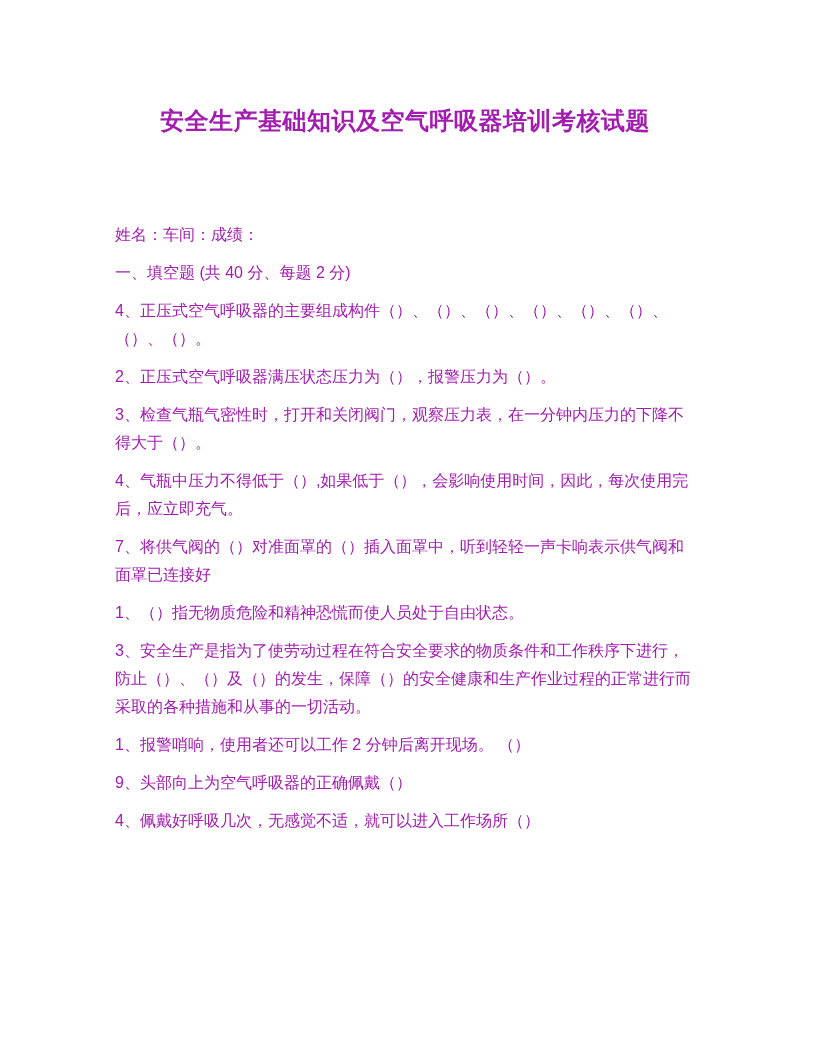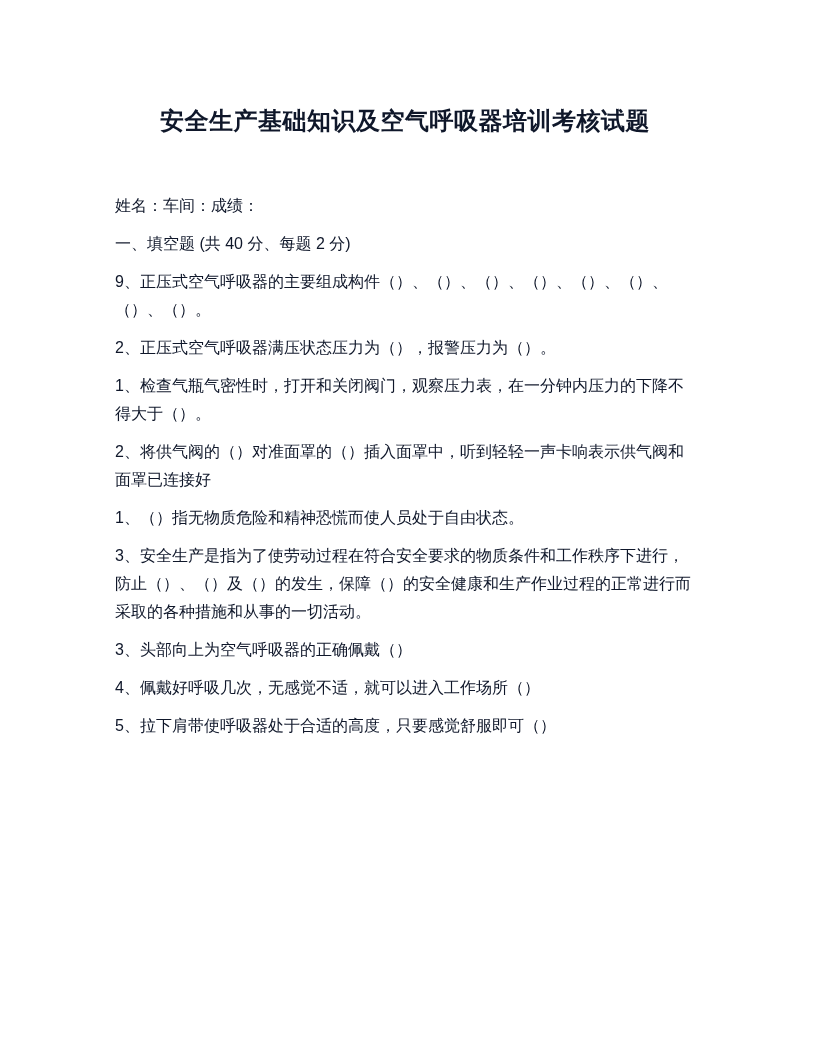--- a/index.html
+++ b/index.html
@@ -6,21 +6,21 @@
     margin: 0;
     padding: 0;
     background: #ffffff;
   }
   .page {
     position: relative;
     width: 816px;
     height: 1056px;
     background: #ffffff;
     overflow: hidden;
-    color: #0f172a;
+    color: #a21caf;
     font-family: "Liberation Sans", "DejaVu Sans", sans-serif;
   }
   .content {
     position: absolute;
     left: 115px;
     top: 0;
     width: 580px;
   }
   .doc-title {
     font-size: 24px;
@@ -30,51 +30,52 @@
     margin: 106px 0 0 0;
     letter-spacing: 0.5px;
   }
   .para {
     font-size: 16px;
     line-height: 28px;
     margin: 10px 0 0 0;
     word-break: break-all;
   }
   .meta-line {
-    margin-top: 56px;
+    margin-top: 85px;
   }
 </style>
 </head>
 <body>
 
 <div class="page">
   <div class="content">
 
     <h1 class="doc-title">安全生产基础知识及空气呼吸器培训考核试题</h1>
 
     <p class="para meta-line">姓名：车间：成绩：</p>
 
     <p class="para section-heading">一、填空题 (共 40 分、每题 2 分)</p>
 
-    <p class="para">9、正压式空气呼吸器的主要组成构件（）、（）、（）、（）、（）、（）、（）、（）。</p>
+    <p class="para">4、正压式空气呼吸器的主要组成构件（）、（）、（）、（）、（）、（）、（）、（）。</p>
 
     <p class="para">2、正压式空气呼吸器满压状态压力为（），报警压力为（）。</p>
 
-    <p class="para">1、检查气瓶气密性时，打开和关闭阀门，观察压力表，在一分钟内压力的下降不得大于（）。</p>
+    <p class="para">3、检查气瓶气密性时，打开和关闭阀门，观察压力表，在一分钟内压力的下降不得大于（）。</p>
 
+    <p class="para">4、气瓶中压力不得低于（）,如果低于（），会影响使用时间，因此，每次使用完后，应立即充气。</p>
 
-    <p class="para">2、将供气阀的（）对准面罩的（）插入面罩中，听到轻轻一声卡响表示供气阀和面罩已连接好</p>
+    <p class="para">7、将供气阀的（）对准面罩的（）插入面罩中，听到轻轻一声卡响表示供气阀和面罩已连接好</p>
 
     <p class="para">1、（）指无物质危险和精神恐慌而使人员处于自由状态。</p>
 
     <p class="para">3、安全生产是指为了使劳动过程在符合安全要求的物质条件和工作秩序下进行，防止（）、（）及（）的发生，保障（）的安全健康和生产作业过程的正常进行而采取的各种措施和从事的一切活动。</p>
 
 
+    <p class="para">1、报警哨响，使用者还可以工作 2 分钟后离开现场。 （）</p>
 
 
-    <p class="para">3、头部向上为空气呼吸器的正确佩戴（）</p>
+    <p class="para">9、头部向上为空气呼吸器的正确佩戴（）</p>
 
     <p class="para">4、佩戴好呼吸几次，无感觉不适，就可以进入工作场所（）</p>
 
-    <p class="para">5、拉下肩带使呼吸器处于合适的高度，只要感觉舒服即可（）</p>
 
   </div>
 </div>
 
 </body></html>

